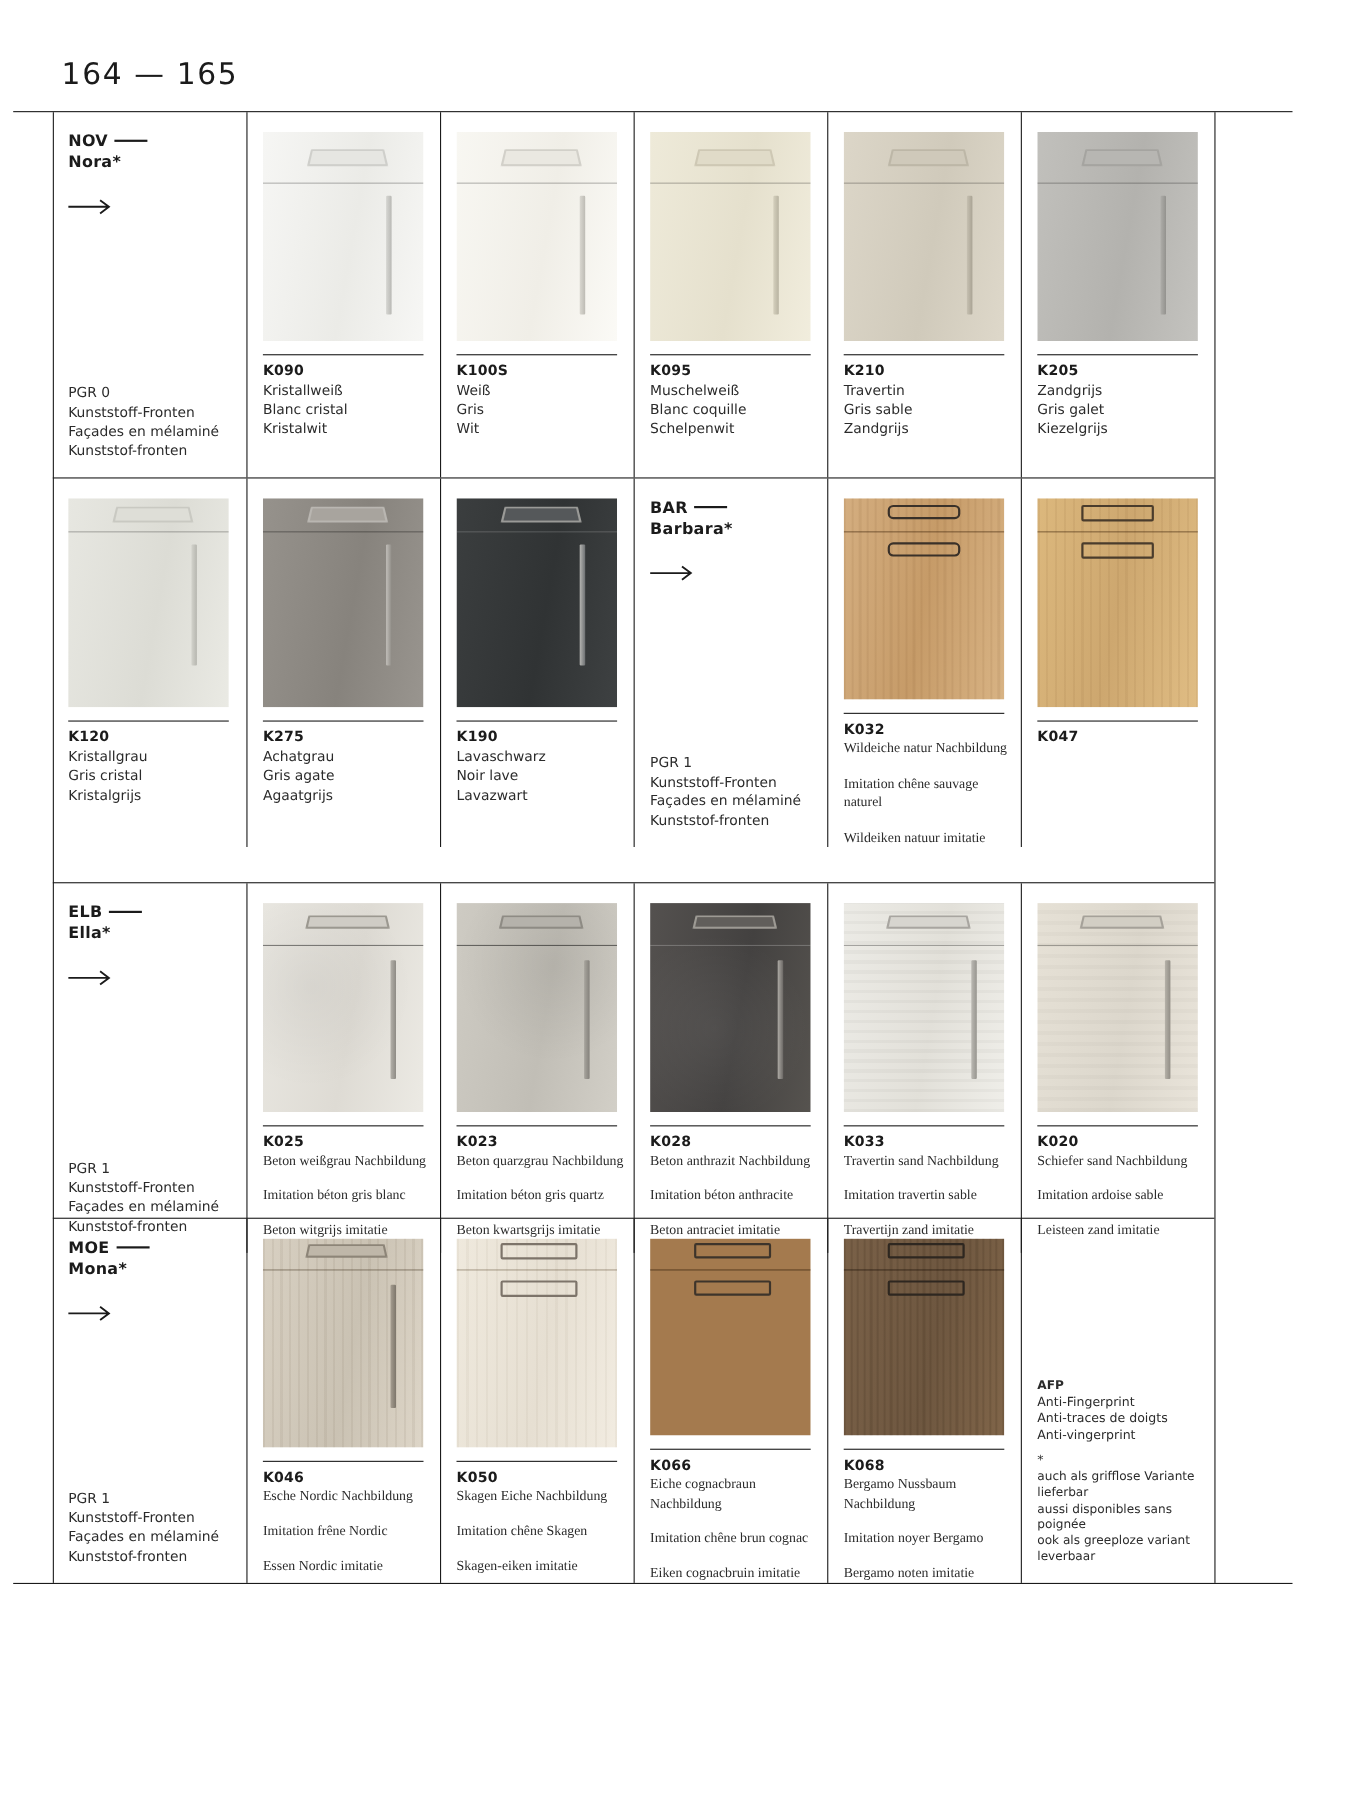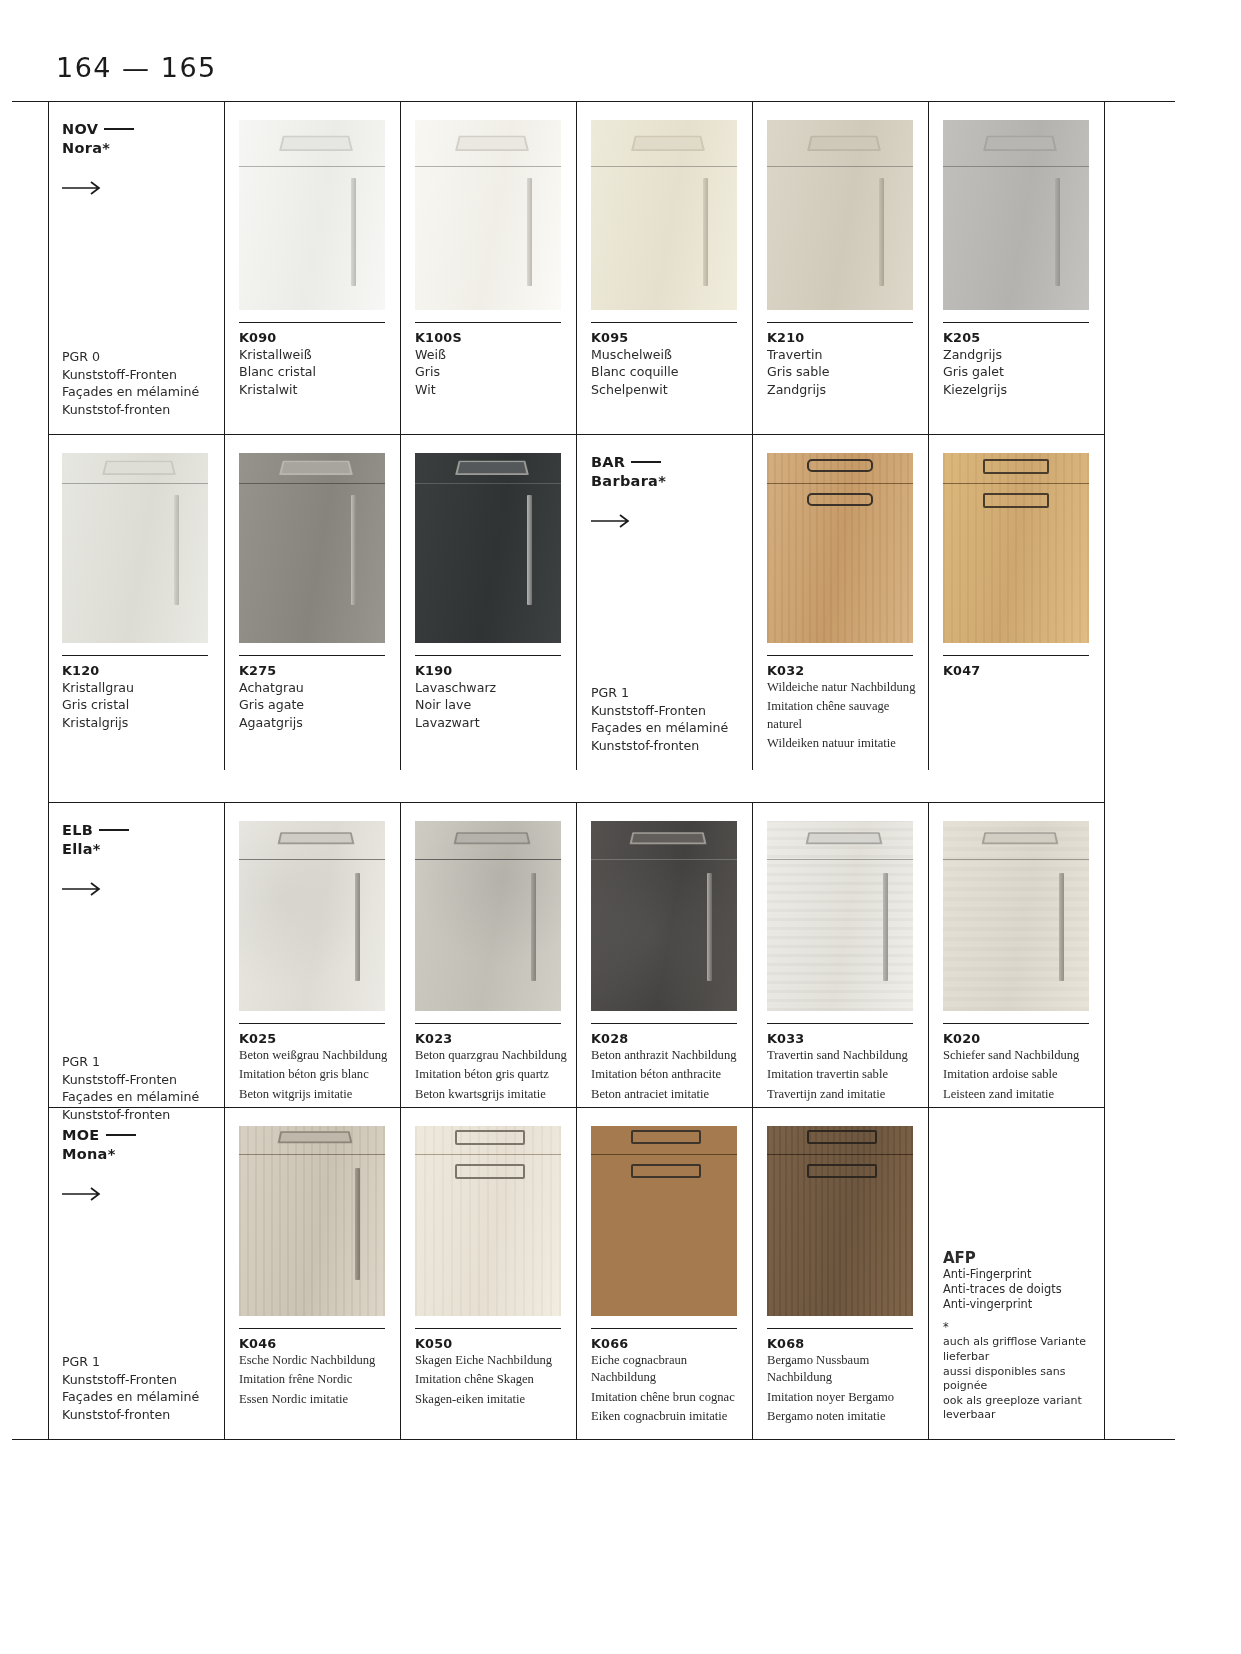--- a/index.html
+++ b/index.html
@@ -48,24 +48,24 @@
     overflow:hidden;
   }
   .shot .door{position:absolute;left:0;top:0;right:0;bottom:0;}
   .shot .drawerline{position:absolute;left:0;right:0;height:1px;background:rgba(0,0,0,.28);}
   .handle-bar{position:absolute;border-radius:1px;}
 
   .prod-rule{margin-top:12px;width:146px;border-top:1.2px solid #1b1b1b;}
   .code{margin-top:7px;font-weight:700;font-size:12.8px;letter-spacing:.2px;}
   .desc{margin-top:1px;font-size:12.6px;line-height:17.4px;color:#2b2b2b;width:160px;}
   .desc .grp{margin-top:0;font-family:Liberation Serif, serif;}
-  .desc .grp + .grp{margin-top:2px;}
+  .desc .grp + .grp{margin-top:14px;}
 
   .afp{margin-top:auto;margin-bottom:16px;font-size:11.4px;line-height:15px;color:#2b2b2b;width:160px;}
-  .afp b{font-size:15px;}
+  .afp b{font-size:11px;}
   .afp .star{display:block;margin-top:8px;}
   .afp .small{font-size:11px;line-height:14.6px;}
 </style>
 </head>
 <body>
 
 <div class="page">
 
   <div class="page-number">164 — 165</div>
 

